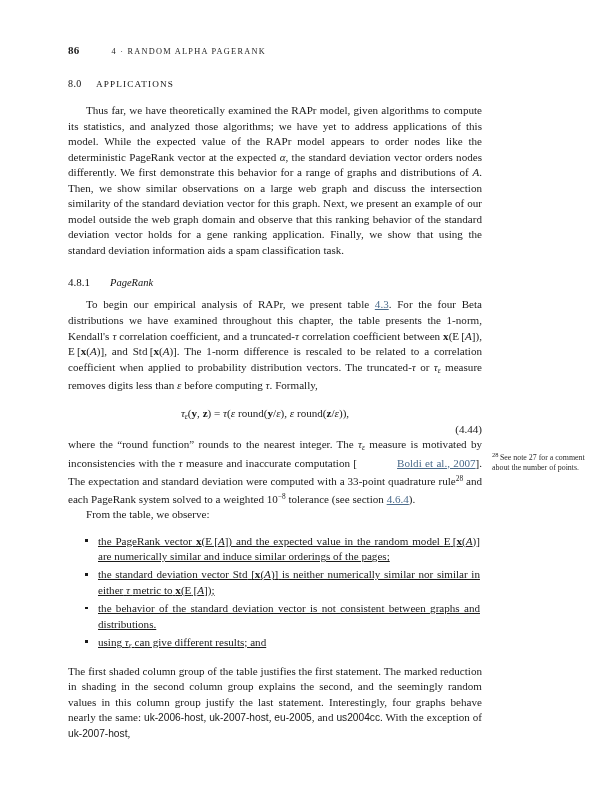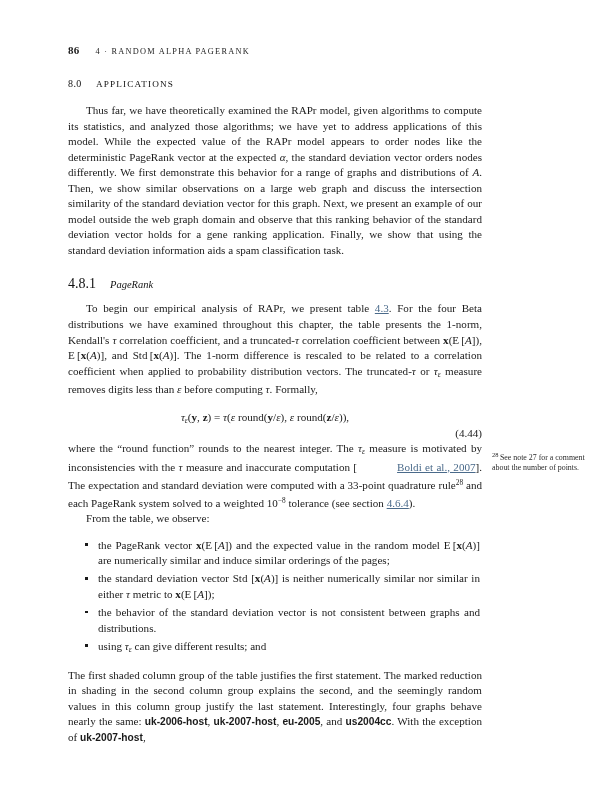--- a/index.html
+++ b/index.html
@@ -24,21 +24,21 @@
     top: 40px;
     width: 420px;
     height: 14px;
   }
   .runhead .folio {
     font-size: 11px;
     font-weight: bold;
     letter-spacing: 0.2px;
   }
   .runhead .chaptitle {
-    margin-left: 12px;
+    margin-left: 28px;
     font-size: 8.3px;
     letter-spacing: 1.25px;
     text-transform: uppercase;
     color: #232323;
   }
 
   
   .col {
     position: absolute;
     left: 68px;
@@ -66,21 +66,21 @@
     margin: 18px 0 9px 0;
     font-size: 10.5px;
     font-weight: normal;
     font-style: italic;
     color: #111;
   }
   h3.subsec .num {
     display: inline-block;
     width: 42px;
     font-style: normal;
-    font-size: 14px;
+    font-size: 11px;
   }
 
   p.body {
     margin: 0 0 0 0;
     font-size: 11.1px;
     line-height: 15.55px;
     text-align: justify;
     text-justify: inter-word;
     hyphens: manual;
   }
@@ -93,21 +93,21 @@
   .mi { font-style: italic; }
   .mb { font-weight: bold; font-style: normal; }
   .mup { font-style: normal; }
   .sub { font-size: 0.68em; vertical-align: -0.22em; }
   .sup { font-size: 0.66em; vertical-align: 0.48em; }
   .brk { font-style: normal; }
   .lnk { color: #4a6a8a; }
   .cite { color: #4a6a8a; margin-left: 40px; }
   .gname {
     font-family: "Liberation Sans", sans-serif;
-    font-weight: bold;
+    font-weight: normal;
     font-size: 10.2px;
   }
 
   
   .eq {
     position: relative;
     margin: 14px 0 13px 0;
     font-size: 11.1px;
     height: 17px;
   }
@@ -130,20 +130,21 @@
     padding: 0 0 0 30px;
     list-style: none;
   }
   ul.obs li {
     position: relative;
     font-size: 11.1px;
     line-height: 15.55px;
     text-align: justify;
     margin-bottom: 2.5px;
     padding-right: 2px;
+    text-decoration: underline;
   }
   ul.obs li .dot {
     position: absolute;
     left: -13px;
     top: 5.5px;
     width: 2.6px;
     height: 2.6px;
     background: #1a1a1a;
   }
 

